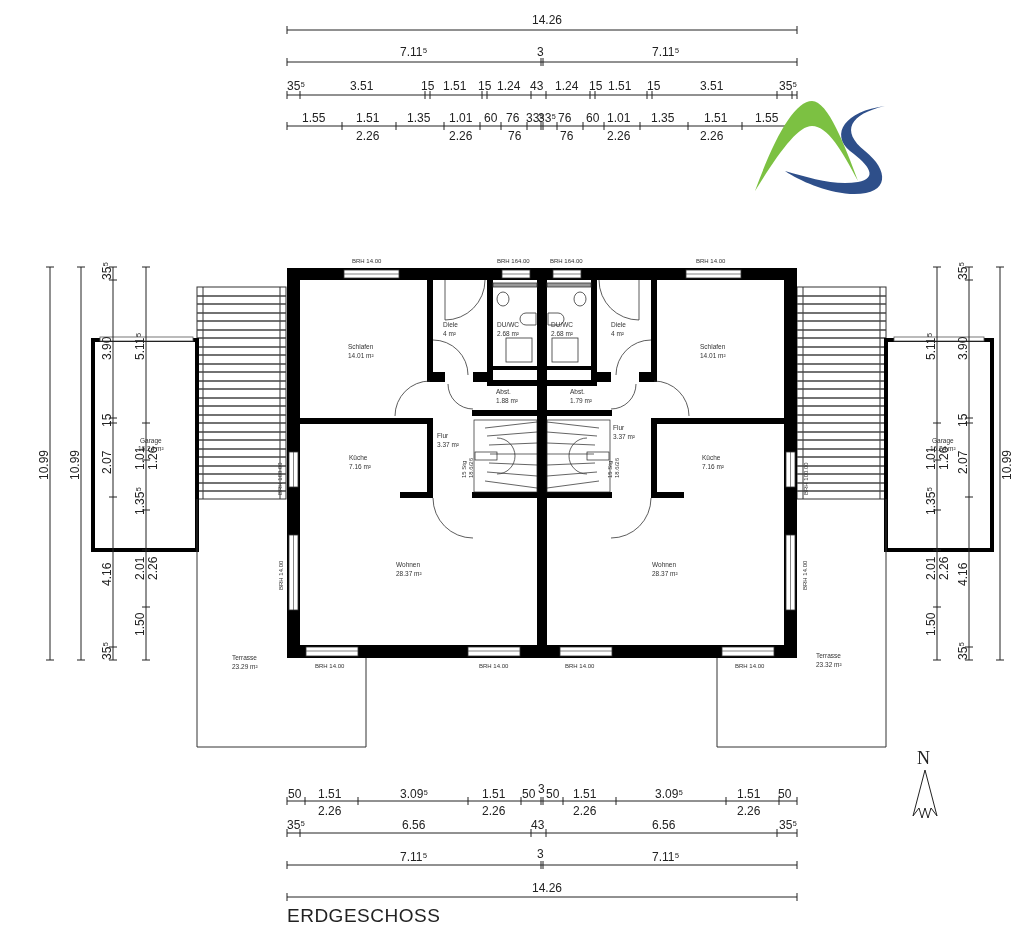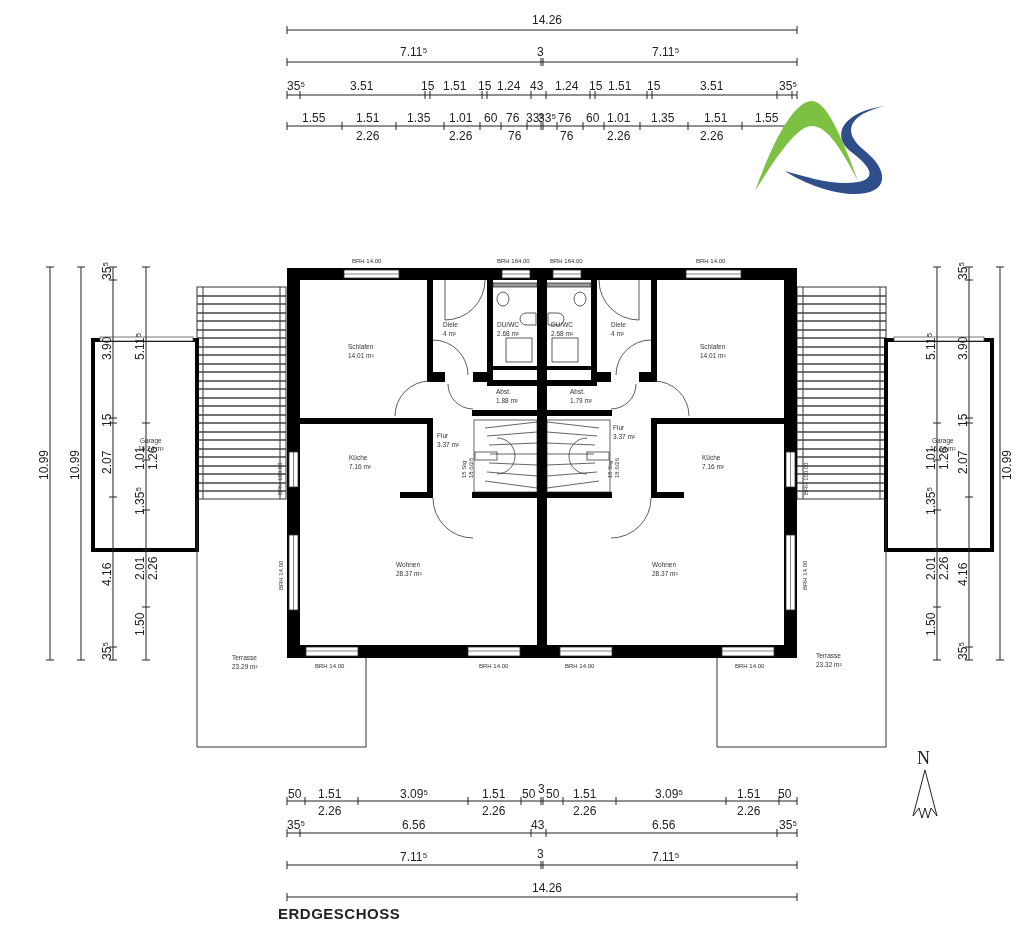--- a/index.html
+++ b/index.html
@@ -1,21 +1,21 @@
 <!DOCTYPE html>
 <html><head>
 <meta charset="utf-8">
 <style>
   html, body { margin:0; padding:0; background:#ffffff; }
   body { width:1024px; height:926px; position:relative; overflow:hidden; font-family:"Liberation Sans", sans-serif; color:#111; }
   #plan { position:absolute; left:0; top:0; width:1024px; height:926px; }
   .dim { font-family:"Liberation Sans", sans-serif; font-size:12px; fill:#222; }
   .lbl { font-family:"Liberation Sans", sans-serif; font-size:6.5px; fill:#333; }
   .brh { font-family:"Liberation Sans", sans-serif; font-size:6px; fill:#333; }
-  .title { position:absolute; left:278px; top:905px; font-size:15px; letter-spacing:0.5px; color:#222;font-weight:bold; }
+  .title { position:absolute; left:287px; top:905px; font-size:19px; letter-spacing:0.5px; color:#222; }
   .north { position:absolute; left:905px; top:746px; width:40px; height:80px; }
   .logo { position:absolute; left:750px; top:96px; width:150px; height:100px; }
 </style>
 </head>
 <body>
 
 <svg id="plan" viewBox="0 0 1024 926" xmlns="http://www.w3.org/2000/svg">
   <defs>
     <marker id="tick" viewBox="0 0 10 10" refX="5" refY="5" markerWidth="8" markerHeight="8" orient="auto">
       <path d="M5,0 L5,10" stroke="#222" stroke-width="1.2"></path>

